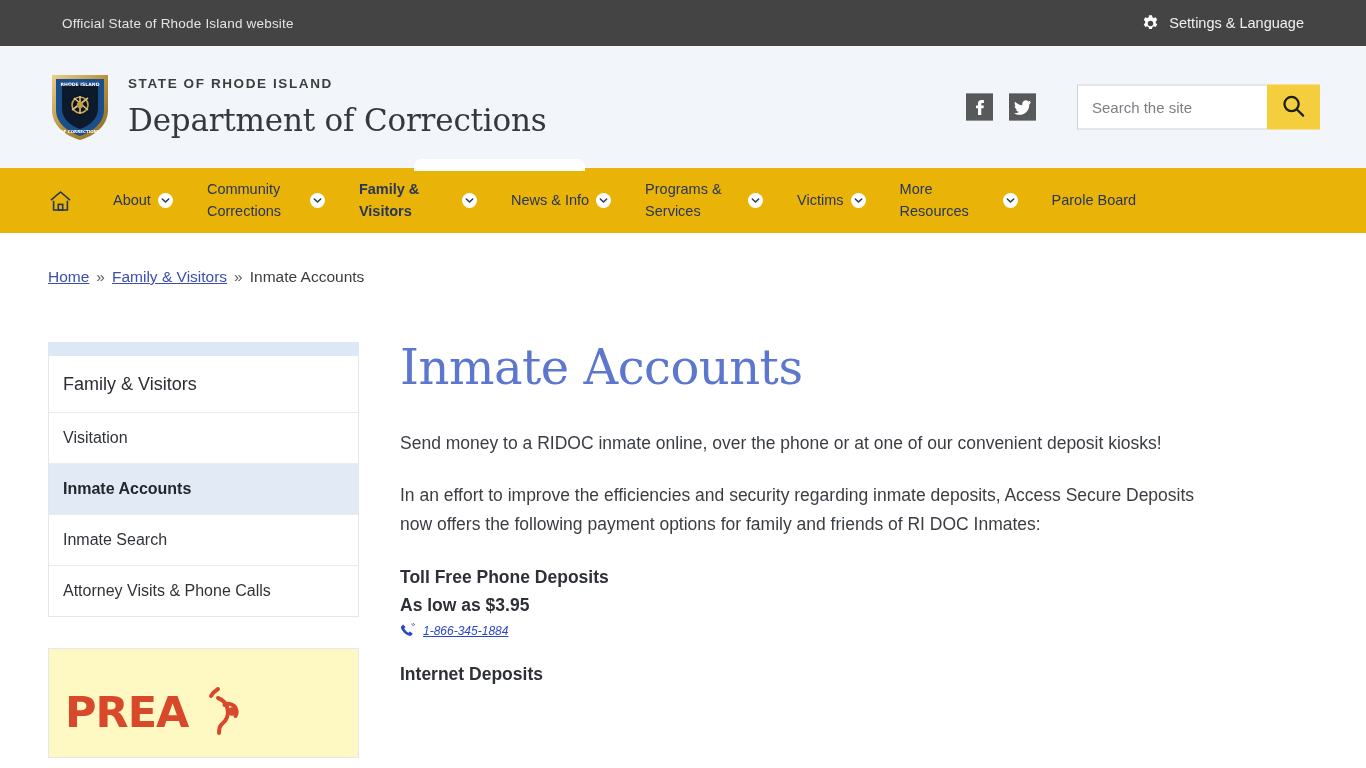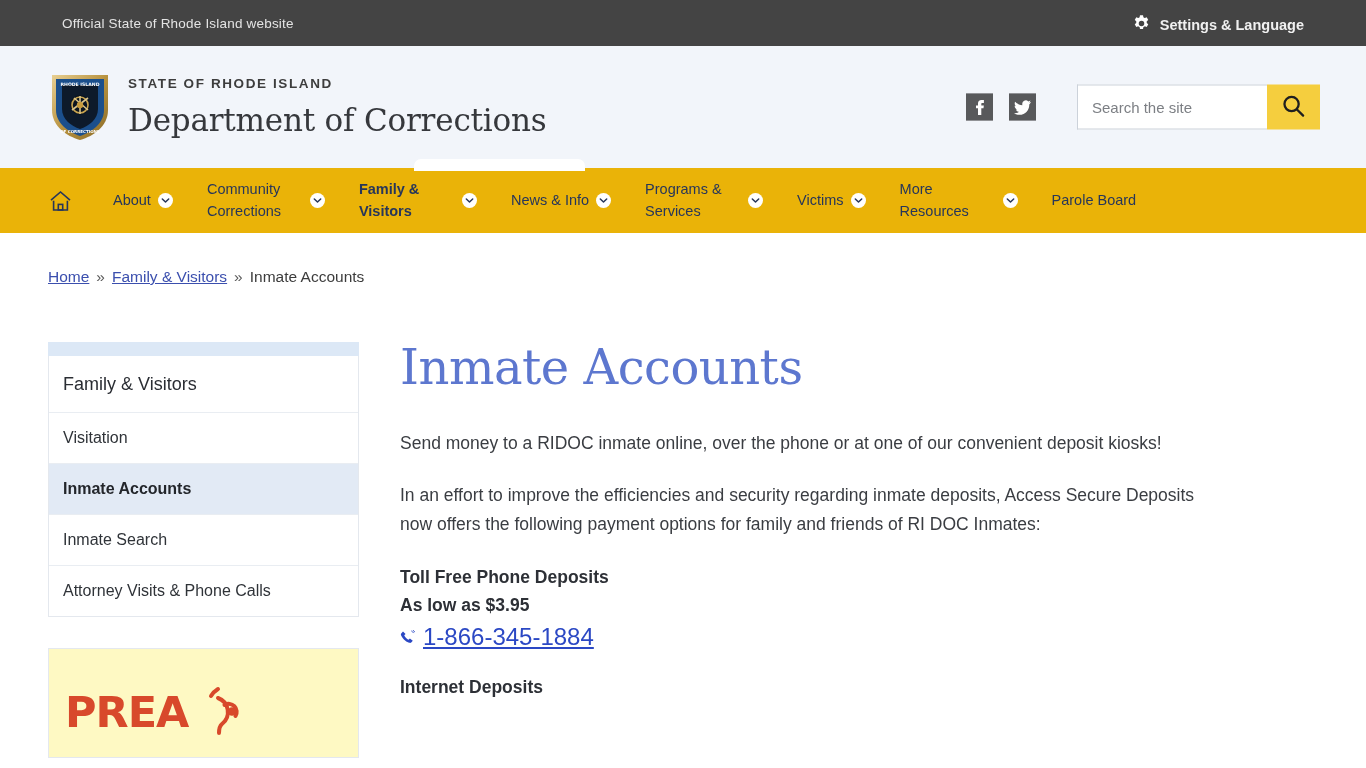--- a/index.html
+++ b/index.html
@@ -12,21 +12,21 @@
     color:#3c3c3c;
   }
 
   
   .topbar {
     height:46px; background:#444444;
     display:flex; align-items:center; justify-content:space-between;
     padding:0 62px;
   }
   .topbar-left { font-size:13.5px; color:#e4e4e4; letter-spacing:.2px; }
-  .topbar-right { display:flex; align-items:flex-end; gap:9px; cursor:pointer;font-weight:bold; }
+  .topbar-right { display:flex; align-items:center; gap:9px; cursor:pointer; }
   .topbar-right span.lbl { font-size:14.5px; color:#f0f0f0; }
   .gear { width:19px; height:19px; display:block; }
 
   
   .masthead {
     height:122px; background:#f2f5fa;
     display:flex; align-items:center; padding:0 48px;
     position:relative;
   }
   .brand { display:flex; align-items:center; gap:16px; }
@@ -120,21 +120,21 @@
     font-size:48px; font-weight:400; color:#5d77cf; margin:0 0 37px 0;
     line-height:1.05; letter-spacing:-.5px;
   }
   .p {
     font-size:17.5px; line-height:1.66; color:#3a3d42; margin:0 0 23px 0;
     max-width:815px;
   }
   .b-line { font-size:17.5px; line-height:1.62; color:#2d3036; font-weight:700; }
   .phone-line { display:flex; align-items:center; gap:8px; margin-top:4px; }
   .phone-icon { width:15px; height:15px; display:block; }
-  .phone-link { color:#2b48c4; text-decoration:underline; font-size:24px; }
+  .phone-link { color:#2b48c4; text-decoration:underline; font-size:12px;font-style:italic; }
   .next-h { font-size:17.5px; font-weight:700; color:#2d3036; margin-top:22px; line-height:1.6; }
 </style>
 </head>
 <body>
 
 <div class="topbar">
   <div class="topbar-left">Official State of Rhode Island website</div>
   <div class="topbar-right">
     <span class="gear">
       <svg viewBox="0 0 20 20" width="19" height="19" fill="#ffffff">

